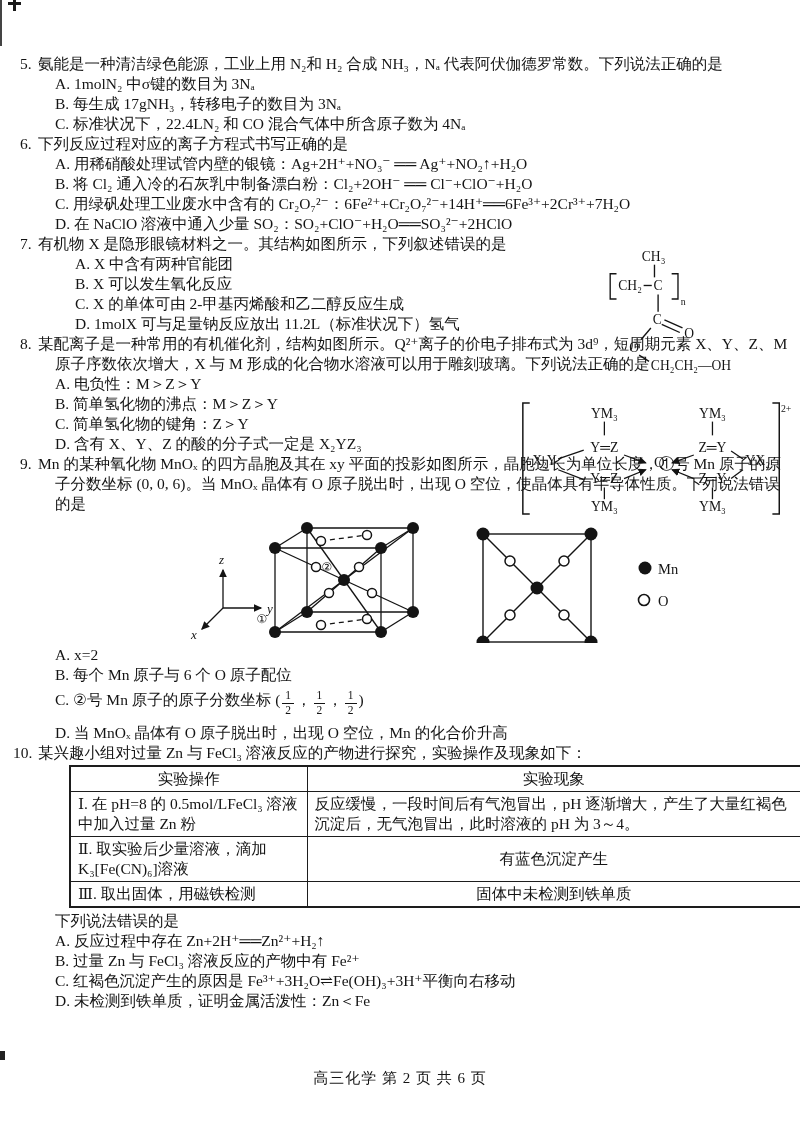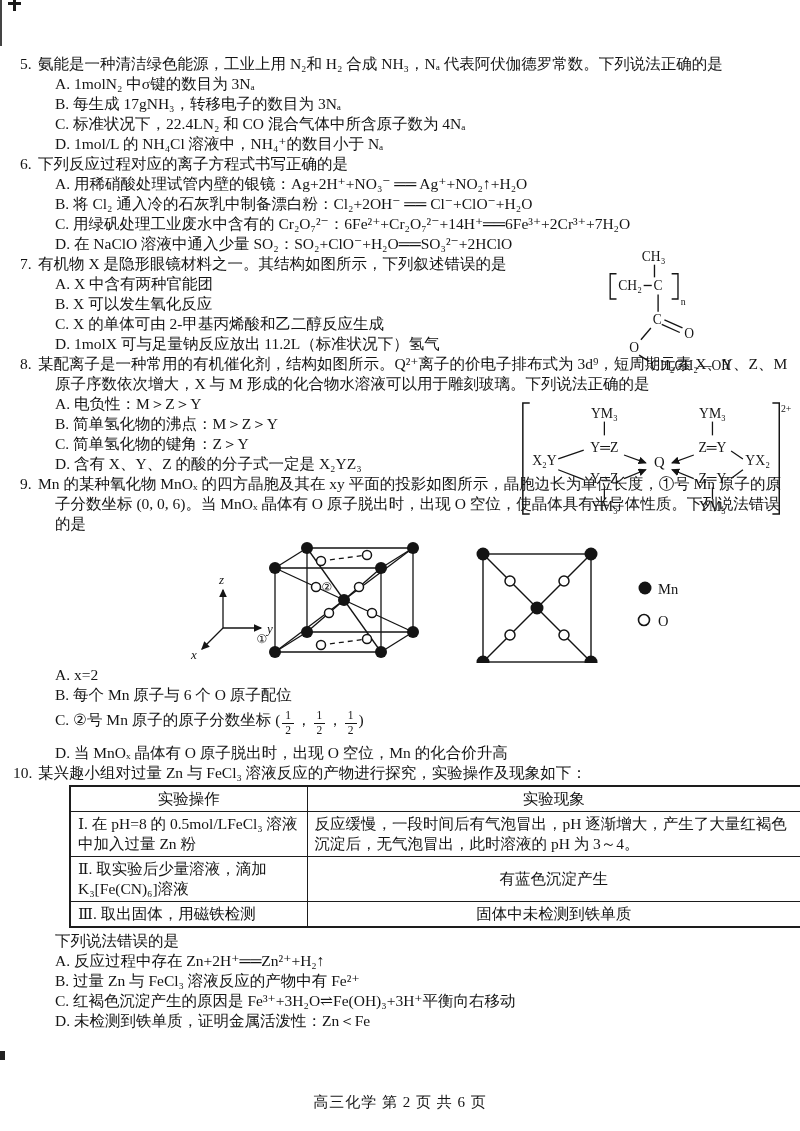--- a/index.html
+++ b/index.html
@@ -5,40 +5,40 @@
   html,body{margin:0;padding:0;}
   body{width:800px;height:1131px;background:#e8e8e8;font-family:"Liberation Serif","DejaVu Serif",serif;}
   .page{position:relative;width:800px;height:1131px;background:#ffffff;overflow:hidden;
         color:#141414;font-size:15.5px;line-height:20px;}
   .content{position:absolute;left:0;top:54px;width:800px;}
   .q{position:relative;padding-left:55px;padding-right:12px;}
   .qnum{position:absolute;left:20px;top:0;}
   .q10 .qnum{left:13px;}
   .stem{text-indent:-17px;}
   .opt{}
-  .q7opts{max-width:545px;}
+  .q7opts{max-width:545px;margin-left:20px;}
   
   .frac{display:inline-block;vertical-align:-9px;text-align:center;font-size:11.5px;line-height:1.2;margin:0 2px;}
   .frac .fn{display:block;border-bottom:1px solid #141414;padding:0 3px;}
   .frac .fd{display:block;}
   .q9c{padding-top:4px;padding-bottom:5px;}
   
   .polymer{position:absolute;left:546px;top:243px;width:226px;}
   .complexfig{position:absolute;left:514px;top:399px;width:280px;}
   .crystal{margin:2px 0 2px 128px;display:block;}
   svg text{font-family:"Liberation Serif","DejaVu Serif",serif;}
   
   .exp-table{border-collapse:collapse;width:733px;margin:2px 0 3px 14px;border:2px solid #1d1d1d;
              font-size:15.5px;line-height:20px;}
   .exp-table th,.exp-table td{border:1px solid #1d1d1d;padding:2px 7px;font-weight:normal;vertical-align:middle;}
   .exp-table th{text-align:center;}
   .exp-table .c{text-align:center;}
   .exp-table col.op{width:237px;}
   
-  .footer{position:absolute;left:0;top:1092px;width:100%;text-align:center;font-size:15px;letter-spacing:1px;}
+  .footer{position:absolute;left:0;top:1068px;width:100%;text-align:center;font-size:15px;letter-spacing:1px;}
   
   .mark-tl{position:absolute;left:8px;top:2px;width:13px;height:3px;background:#1a1a1a;}
   .mark-tl2{position:absolute;left:13px;top:0;width:3px;height:11px;background:#1a1a1a;}
   .edge-l{position:absolute;left:0;top:0;width:2px;height:46px;background:#444;}
   .mark-bl{position:absolute;left:0;top:1051px;width:5px;height:9px;background:#222;}
 </style>
 </head>
 <body>
 
 <div class="page">
@@ -48,21 +48,20 @@
   <div class="mark-bl"></div>
 
   <div class="content">
 
     <div class="q">
       <span class="qnum">5.</span>
       <div class="stem">氨能是一种清洁绿色能源，工业上用 N₂和 H₂ 合成 NH₃，Nₐ 代表阿伏伽德罗常数。下列说法正确的是</div>
       <div class="opt">A. 1molN₂ 中σ键的数目为 3Nₐ</div>
       <div class="opt">B. 每生成 17gNH₃，转移电子的数目为 3Nₐ</div>
       <div class="opt">C. 标准状况下，22.4LN₂ 和 CO 混合气体中所含原子数为 4Nₐ</div>
-      <div class="opt">D. 1mol/L 的 NH₄Cl 溶液中，NH₄⁺的数目小于 Nₐ</div>
     </div>
 
     <div class="q">
       <span class="qnum">6.</span>
       <div class="stem">下列反应过程对应的离子方程式书写正确的是</div>
       <div class="opt">A. 用稀硝酸处理试管内壁的银镜：Ag+2H⁺+NO₃⁻ ══ Ag⁺+NO₂↑+H₂O</div>
       <div class="opt">B. 将 Cl₂ 通入冷的石灰乳中制备漂白粉：Cl₂+2OH⁻ ══ Cl⁻+ClO⁻+H₂O</div>
       <div class="opt">C. 用绿矾处理工业废水中含有的 Cr₂O₇²⁻：6Fe²⁺+Cr₂O₇²⁻+14H⁺══6Fe³⁺+2Cr³⁺+7H₂O</div>
       <div class="opt">D. 在 NaClO 溶液中通入少量 SO₂：SO₂+ClO⁻+H₂O══SO₃²⁻+2HClO</div>
     </div>

